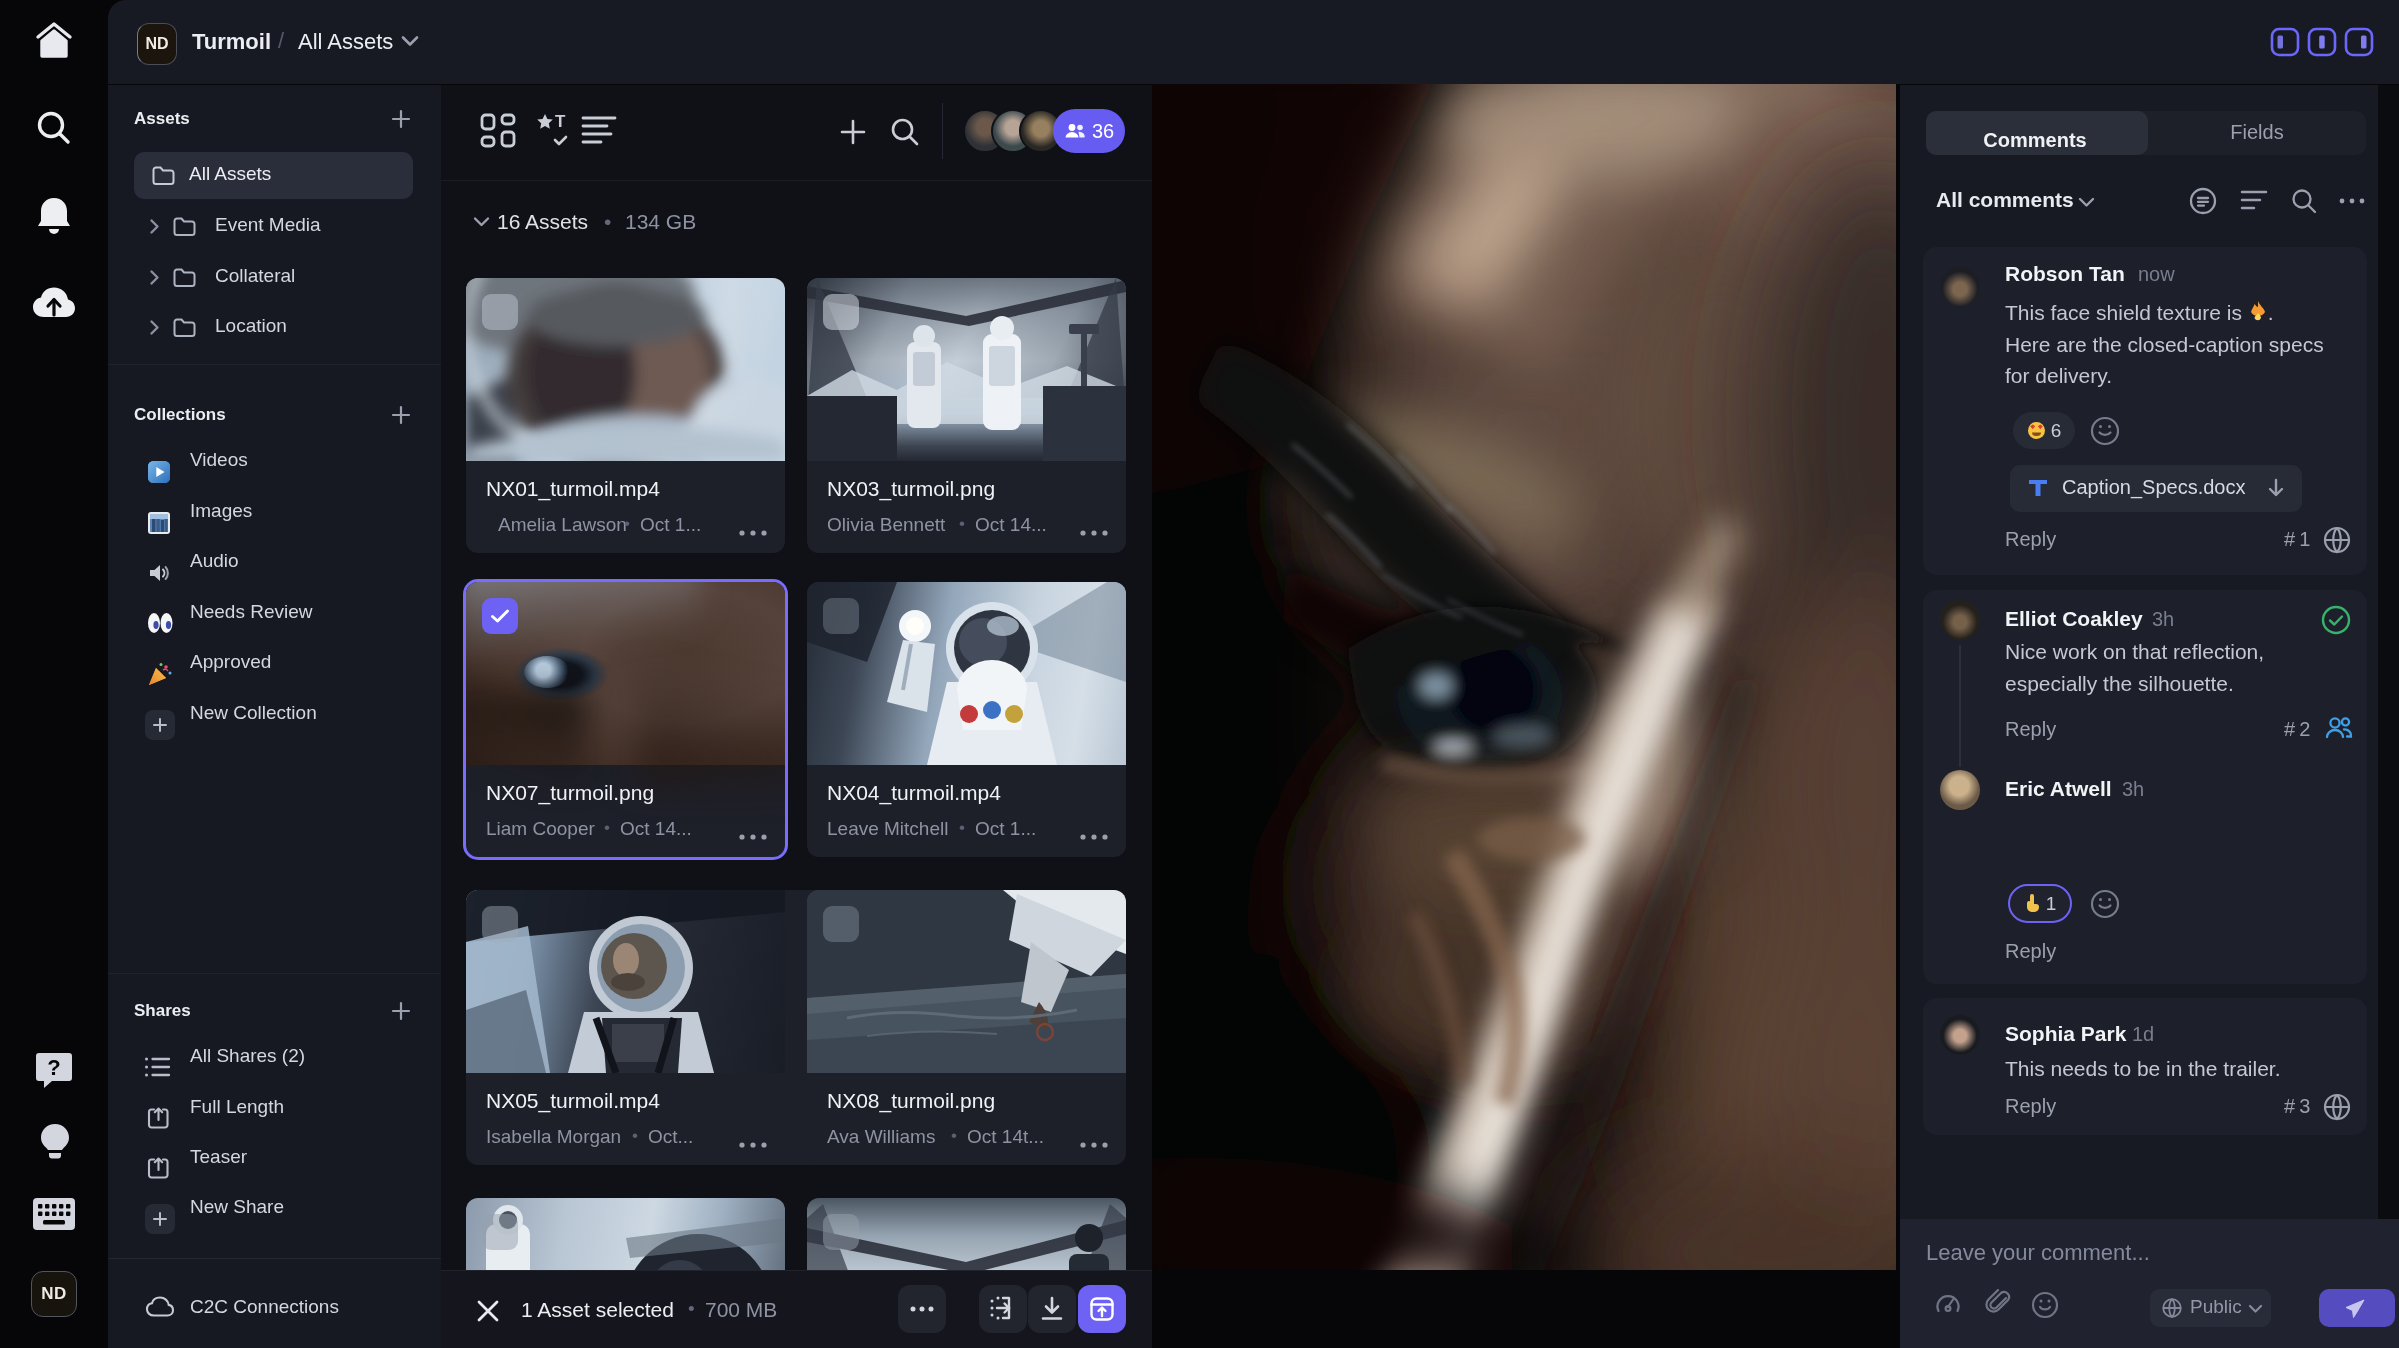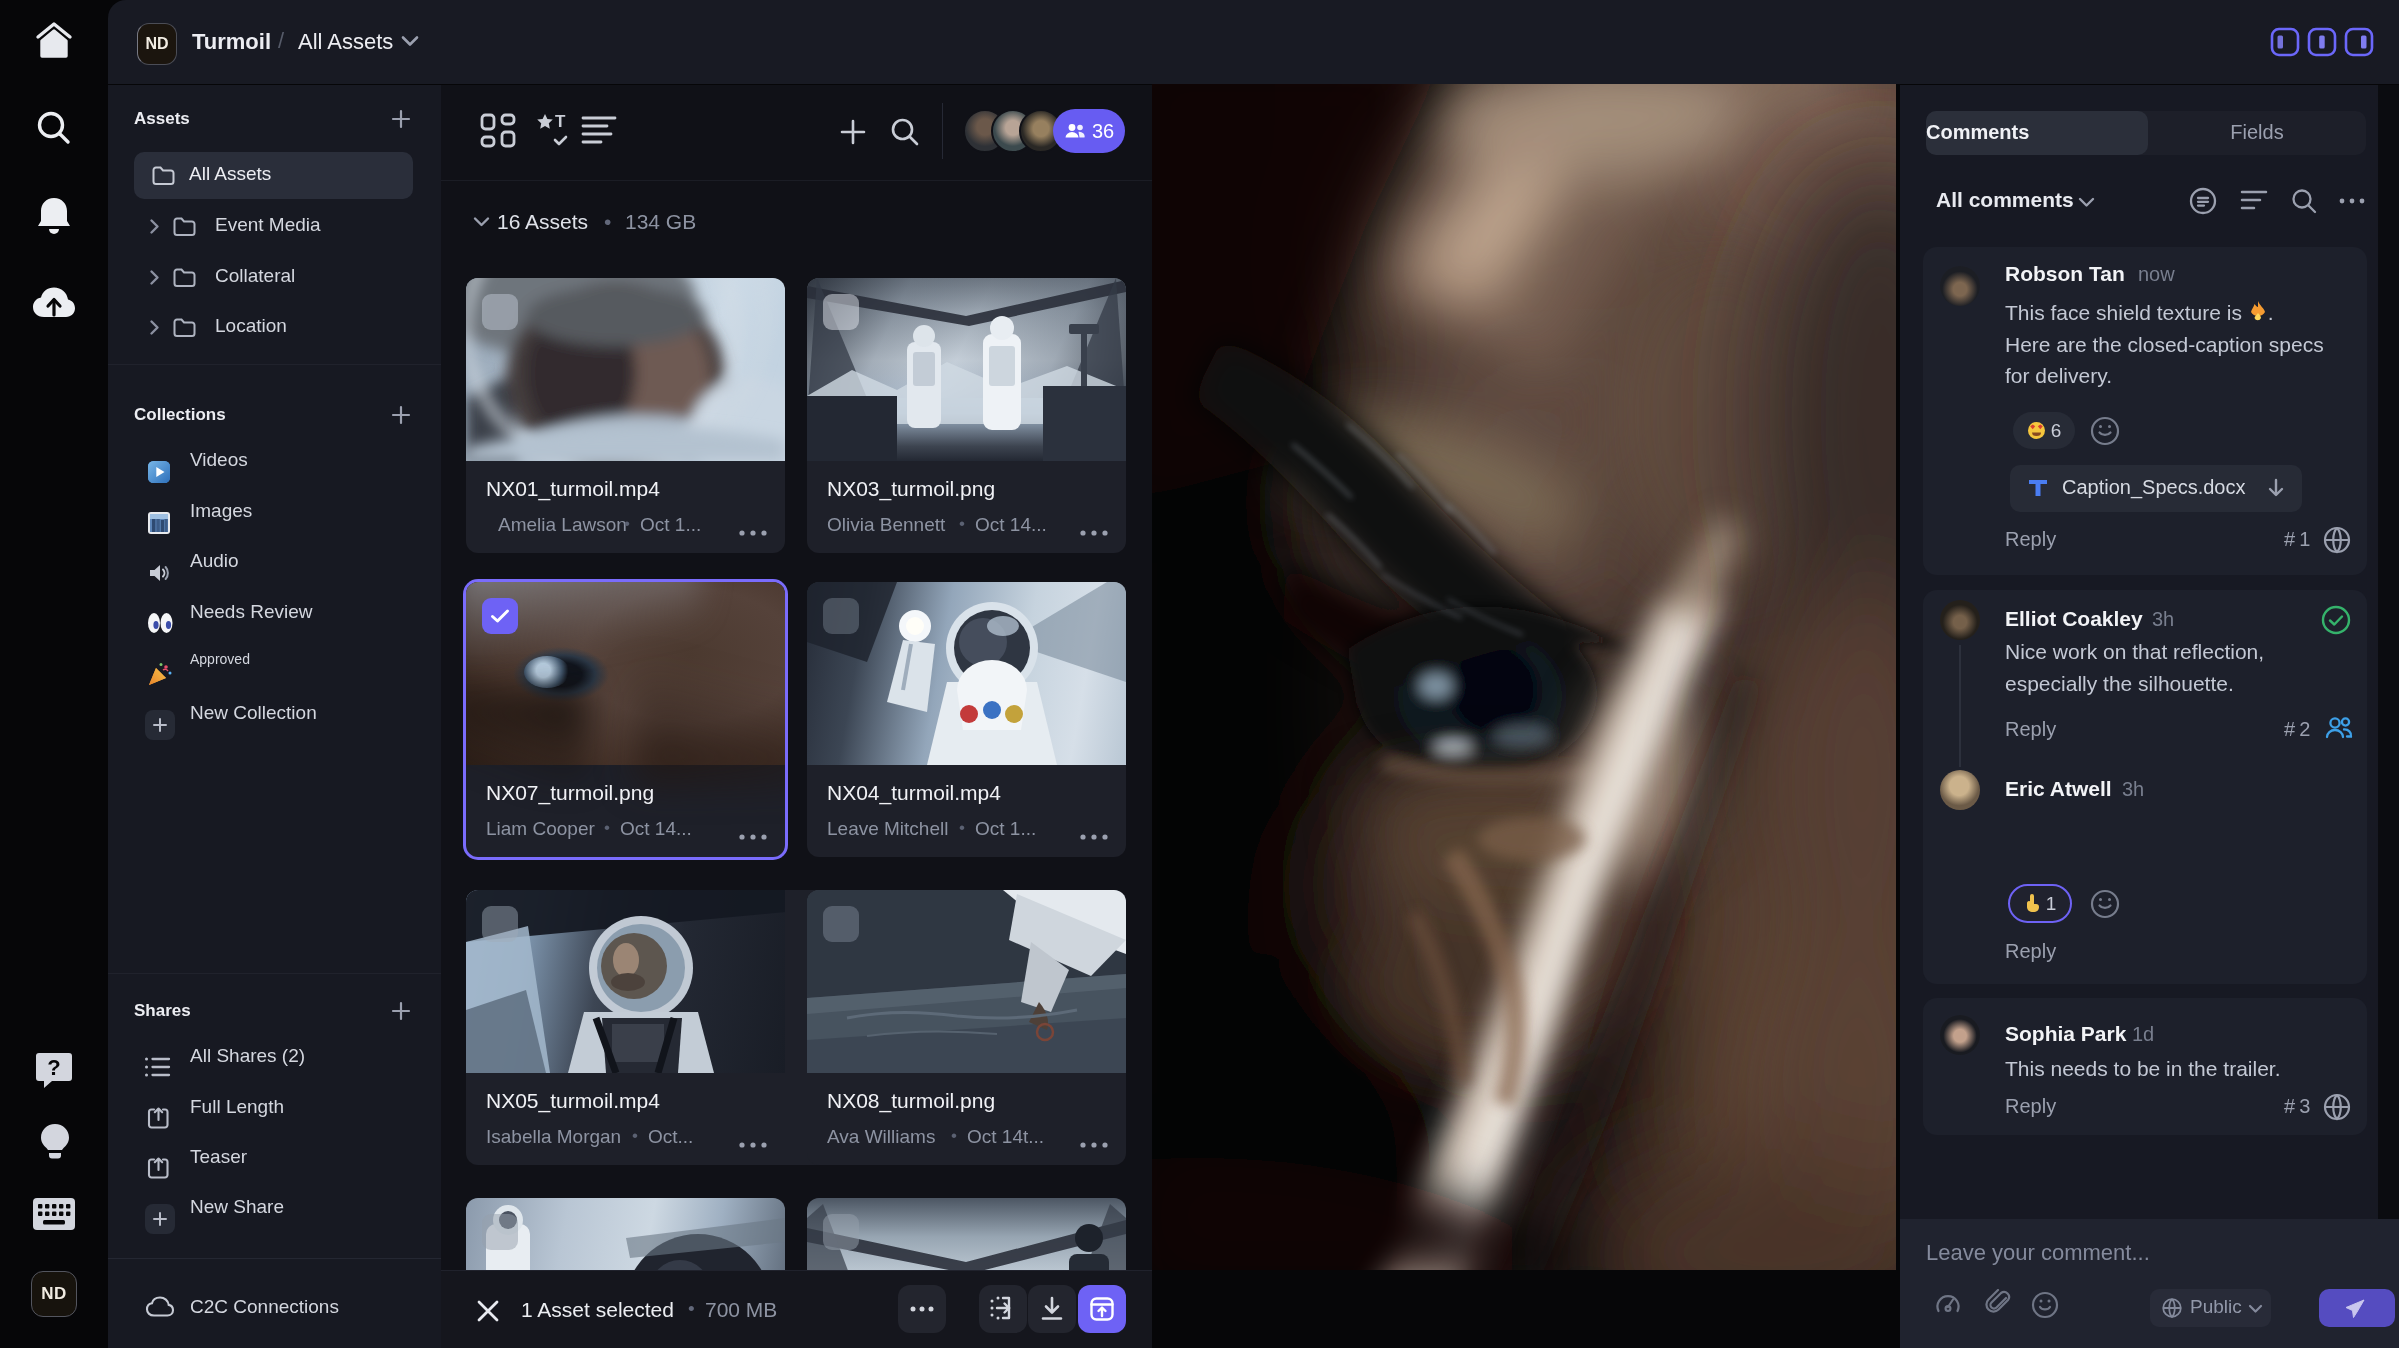--- a/index.html
+++ b/index.html
@@ -172,21 +172,21 @@
           <linearGradient id="pg" x1="0" y1="1" x2="1" y2="0">
             <stop offset="0" stop-color="#e8832a"></stop>
             <stop offset="1" stop-color="#f6c24a"></stop>
           </linearGradient>
         </defs>
       <circle cx="20" cy="5" r="1.8" fill="#e84f6a"></circle>
         <circle cx="24" cy="11" r="1.5" fill="#5ab0f2"></circle>
         <circle cx="15" cy="2.5" r="1.5" fill="#7bc86c"></circle>
       <path d="M17 8 C19 6.5 21 7.5 22 9" stroke="#e84f6a" stroke-width="1.4" fill="none"></path>
     </svg>
-    <div class="abs" style="left:82px;top:566px;font-size:14px;color:#d4d7df;text-align:right;">Approved</div>
+    <div class="abs" style="left:82px;top:566px;font-size:19px;color:#d4d7df;text-align:right;">Approved</div>
 
     <div class="abs" style="left:37px;top:625px;width:30px;height:30px;border-radius:8px;background:#262a35;"></div>
     <svg class="abs" style="left:44px;top:632px;" width="16" height="16" viewBox="0 0 16 16" stroke="#b9bdc9" stroke-width="2" stroke-linecap="round">
         <path d="M8 2 V14 M2 8 H14"></path>
       </svg>
     <div class="abs" style="left:82px;top:617px;font-size:19px;color:#d4d7df;">New Collection</div>
 
     <div class="abs" style="left:0;top:888px;width:333px;height:1px;background:#20222c;"></div>
     <div class="abs txt1" style="left:26px;top:916px;font-size:17px;font-weight:600;">Shares</div>
     <svg class="abs" style="left:282px;top:915px;" width="22" height="22" viewBox="0 0 22 22" stroke="#9ba0af" stroke-width="2.2" stroke-linecap="round">
@@ -636,21 +636,21 @@
       </g>
       <rect width="744" height="1186" fill="#5e6673" opacity="0.035"></rect>
     </svg>
   </div>
 
   <div class="abs" id="rightpanel" style="left:1900px;top:85px;width:499px;height:1263px;background:#171923;overflow:hidden;">
     <div class="abs" style="left:478px;top:0;width:21px;height:1134px;background:#0b0c10;"></div>
 
     <div class="abs" style="left:26px;top:26px;width:440px;height:44px;border-radius:10px;background:#1d1f29;"></div>
     <div class="abs" style="left:26px;top:26px;width:222px;height:44px;border-radius:10px;background:#2b2f3a;"></div>
-    <div class="abs" style="left:26px;top:36px;width:218px;text-align:left;font-size:20px;font-weight:600;color:#f0f1f5;">Comments</div>
+    <div class="abs" style="left:26px;top:44px;width:218px;text-align:center;font-size:20px;font-weight:600;color:#f0f1f5;">Comments</div>
     <div class="abs" style="left:248px;top:36px;width:218px;text-align:center;font-size:20px;color:#9ba0af;">Fields</div>
 
     <div class="abs" style="left:36px;top:103px;font-size:21px;font-weight:600;color:#e8eaf0;">All comments</div>
     <svg class="abs" style="left:178px;top:112px;" width="17" height="11" viewBox="0 0 17 11" fill="none" stroke="#9ba0af" stroke-width="2.4" stroke-linecap="round" stroke-linejoin="round">
         <path d="M2 2 L8.5 8.5 L15 2"></path>
       </svg>
     <svg class="abs" style="left:288px;top:101px;" width="30" height="30" viewBox="0 0 30 30" fill="none" stroke="#9ba0af" stroke-width="2.3" stroke-linecap="round">
       <circle cx="15" cy="15" r="12"></circle>
         <path d="M10 12 H20 M10 15.8 H20 M10 19.6 H16"></path>
     </svg>

